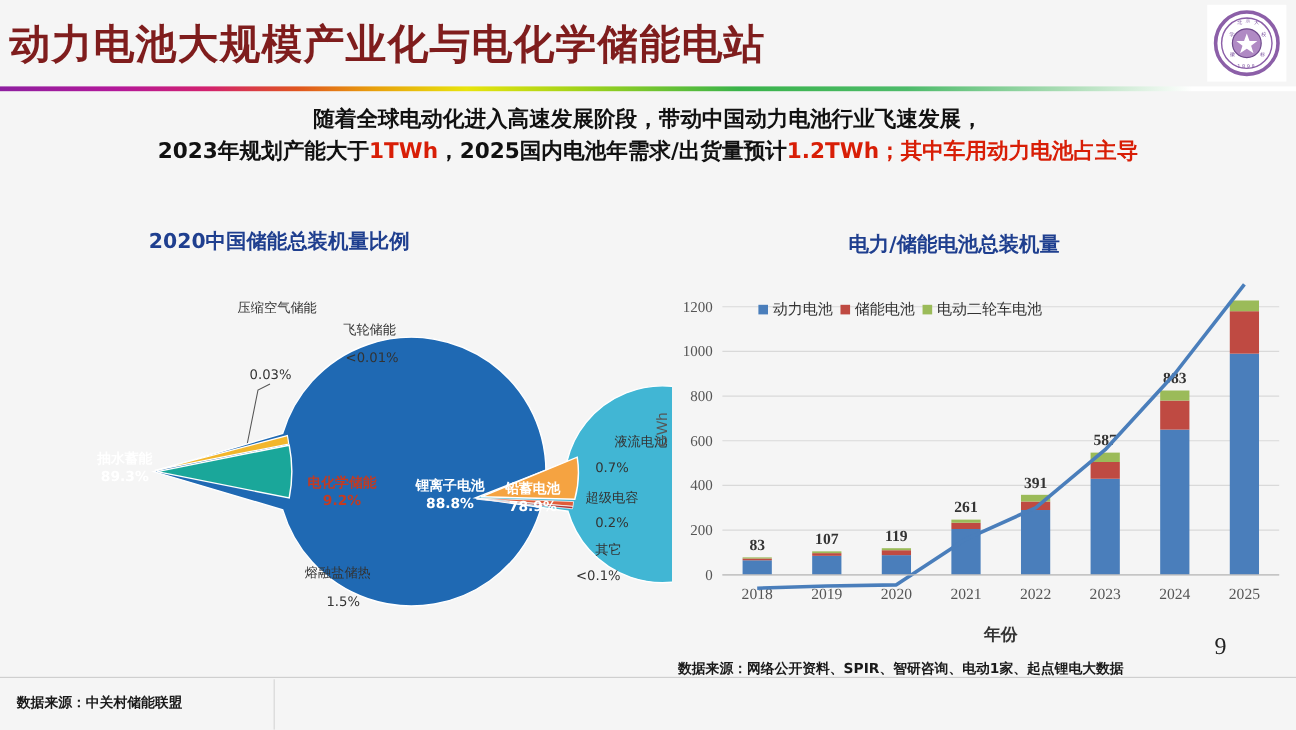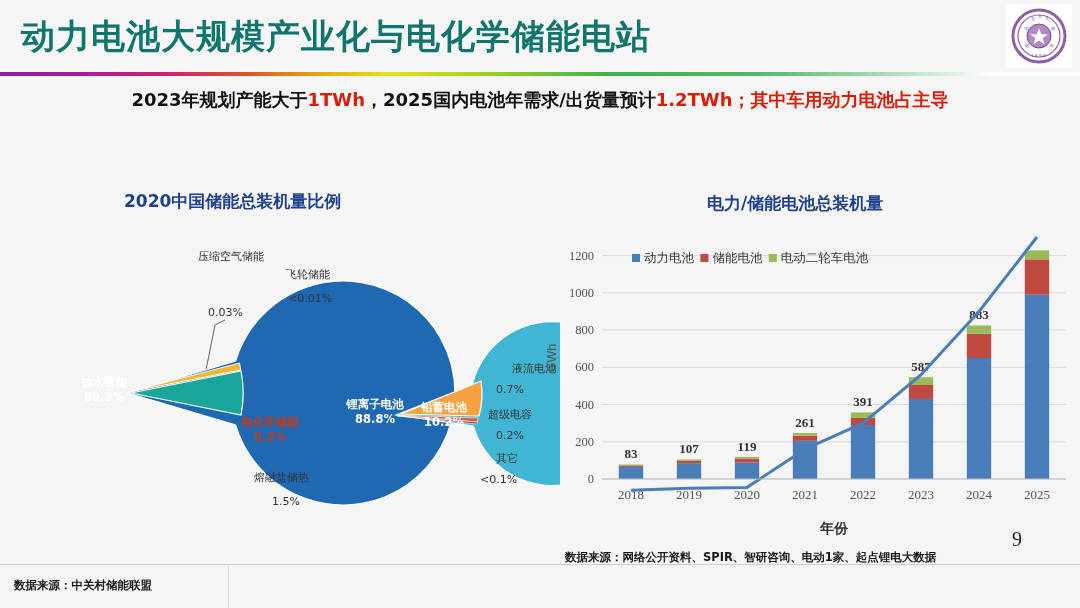--- a/index.html
+++ b/index.html
@@ -7,22 +7,22 @@
     width:1080px;height:608px;
     background:#f4f4f4;
     font-family:"Liberation Sans","DejaVu Sans",sans-serif;
     overflow:hidden;
     position:relative;
   }
   .slide{position:absolute;inset:0;background:#f5f5f5;}
 
   
   .title{
-    position:absolute;left:21px;top:14px;
-    font-size:34px;font-weight:bold;color:#0f766e;
+    position:absolute;left:8px;top:14px;
+    font-size:34px;font-weight:bold;color:#7f1d1d;
     letter-spacing:1px;white-space:nowrap;
     font-family:Liberation Mono, monospace;
   }
   .logo-box{
     position:absolute;right:8px;top:4px;width:66px;height:64px;
     background:#fff;display:flex;align-items:center;justify-content:center;
   }
   .divider{
     position:absolute;left:0;top:72px;width:1080px;height:4px;
     background:linear-gradient(to right,#8e1fa0 0%,#b3189a 9%,#d2216e 16%,#e0561f 23%,#e8a10c 29%,
@@ -95,20 +95,21 @@
         <text x="15" y="40">徽</text>
           <text x="40" y="40">标</text>
         <text x="21" y="50">1 8 9 8</text>
       </g>
     </svg>
   </div>
 
   <div class="divider"></div>
 
   <div class="subtitle">
+    <div class="sub-line">随着全球电动化进入高速发展阶段，带动中国动力电池行业飞速发展，</div>
     <div class="sub-line">
       <span>2023年规划产能大于</span><span class="red">1TWh</span><span>，2025国内电池年需求/出货量预计</span><span class="red">1.2TWh；其中车用动力电池占主导</span>
     </div>
   </div>
 
   <div class="panel-title" id="pie-title">2020中国储能总装机量比例</div>
 
   <div class="pie-area">
     <svg width="560" height="330" viewBox="0 0 560 330">
 
@@ -146,25 +147,25 @@
     </svg>
 
     
     <div class="pie-in" style="left:44px;top:160px;width:120px;">
       <span>抽水蓄能</span><br><span>89.3%</span>
     </div>
     <div class="pie-in" style="left:320px;top:182px;width:110px;">
       <span>锂离子电池</span><br><span>88.8%</span>
     </div>
     <div class="pie-in" style="left:404px;top:185px;width:80px;">
-      <span>铅蓄电池</span><br><span>10.2%</span>
+      <span>铅蓄电池</span><br><span>78.9%</span>
     </div>
 
     
-    <div class="pie-in pie-accent" style="left:220px;top:180px;width:100px;margin-top:20px;">
+    <div class="pie-in pie-accent" style="left:235px;top:180px;width:100px;">
       <span>电化学储能</span><br><span>9.2%</span>
     </div>
 
     
     <div class="pie-lbl" style="left:198px;top:34px;">压缩空气储能</div>
     <div class="pie-lbl" style="left:208px;top:59px;margin-top:32px;">0.03%</div>
     <div class="pie-lbl" style="left:286px;top:52px;">飞轮储能</div>
     <div class="pie-lbl" style="left:288px;top:77px;">&lt;0.01%</div>
     <div class="pie-lbl" style="left:254px;top:255px;">熔融盐储热</div>
     <div class="pie-lbl" style="left:272px;top:280px;">1.5%</div>

